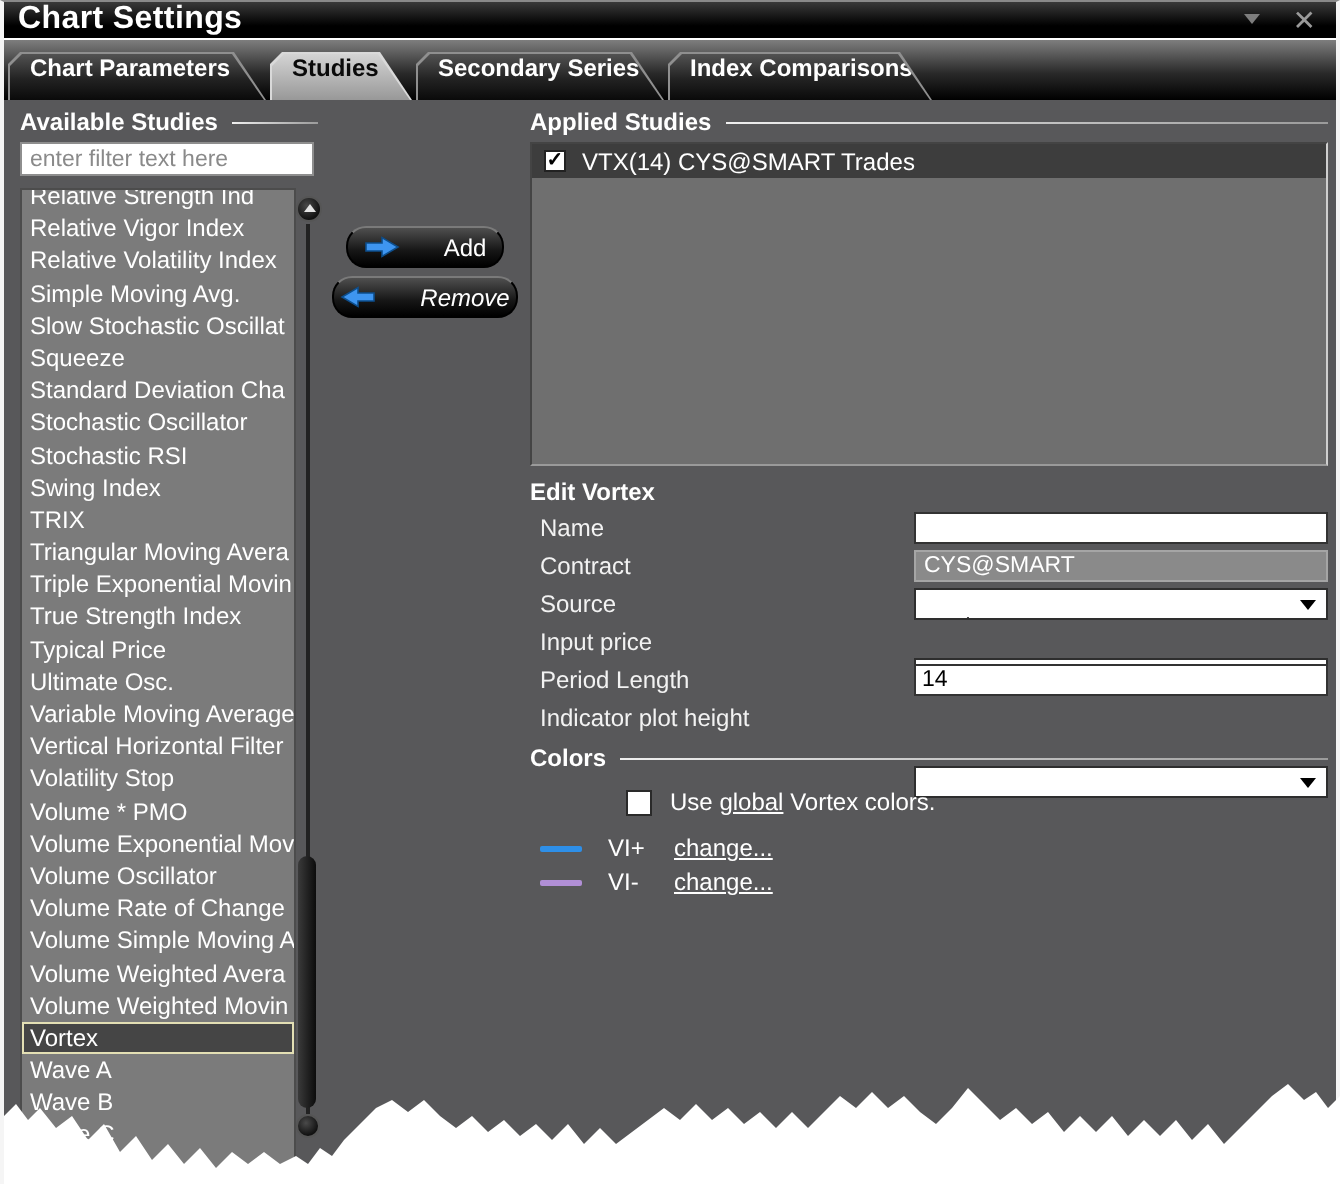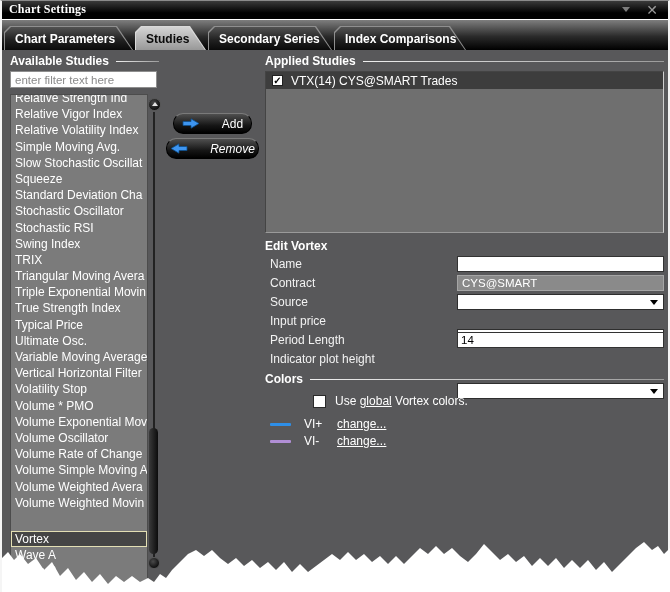--- a/index.html
+++ b/index.html
@@ -5,37 +5,37 @@
   html,body{margin:0;padding:0;background:#ffffff;}
   *{box-sizing:border-box;font-family:"Liberation Sans", sans-serif;}
   .stage{position:relative;width:670px;height:592px;background:#ffffff;overflow:hidden;}
   .dialog{position:absolute;left:0;top:0;width:670px;height:592px;
           border-left:2px solid #f5f5f5;border-right:2px solid #f5f5f5;border-top:1px solid #8a8a8a;}
 
   
   .titlebar{position:absolute;left:0;top:0;right:0;height:18px;
             background:linear-gradient(#3a3a3a,#000 70%);
             display:flex;align-items:center;border-bottom:1px solid #000;}
-  .titlebar .title{color:#fff;font-size:12px;font-weight:bold;margin-left:7px;letter-spacing:.2px;font-family:Liberation Serif, serif;}
+  .titlebar .title{color:#fff;font-size:16px;font-weight:bold;margin-left:7px;letter-spacing:.2px;}
   .titlebar .spacer{flex:1;}
   .tb-caret{width:0;height:0;border-left:4px solid transparent;border-right:4px solid transparent;
             border-top:5px solid #7d7d7d;margin-right:16px;cursor:pointer;}
   .tb-close{color:#9a9a9a;font-size:14px;line-height:14px;margin-right:10px;cursor:pointer;}
 
   
   .tabstrip{position:absolute;left:0;top:19px;right:0;height:30px;
             background:linear-gradient(#7e7e7e,#2a2a2a 55%,#000);
             display:flex;align-items:flex-end;padding-left:2px;}
   .tab{position:relative;height:24px;margin-right:2px;
        clip-path:polygon(0 100%,0 6px,6px 0,calc(100% - 16px) 0,100% 100%);
        background:#8f8f8f;cursor:pointer;}
   .tab .fill{position:absolute;left:1px;top:1px;right:1px;bottom:0;
        clip-path:polygon(0 100%,0 6px,6px 0,calc(100% - 16px) 0,100% 100%);
        background:linear-gradient(#525252,#222 55%,#0a0a0a);
-       display:flex;align-items:center;}
+       display:flex;align-items:flex-start;}
   .tab .fill span{color:#fff;font-size:12px;font-weight:bold;margin-left:10px;white-space:nowrap;}
   .tab.active{background:#d9d9d9;}
   .tab.active .fill{background:linear-gradient(#d4d4d4,#989898);}
   .tab.active .fill span{color:#0a0a0a;}
 
   
   .main{position:absolute;left:0;top:49px;right:0;bottom:0;background:#58585a;overflow:hidden;}
 
   .sec-header{position:absolute;display:flex;align-items:center;height:14px;}
   .sec-header .h{color:#fff;font-size:12px;font-weight:bold;white-space:nowrap;}
@@ -43,21 +43,21 @@
 
   .filter-input{position:absolute;left:8px;top:21px;width:147px;height:17px;
       background:#fff;border:1px solid #8e8e8e;font-size:11.5px;color:#333;padding:0 4px;outline:none;}
   .filter-input::placeholder{color:#8a8a8a;}
 
   .listbox{position:absolute;left:8px;top:44px;width:138px;height:499px;
       background:#7b7b7b;border:1px solid #4c4c4c;overflow:hidden;}
   .list-item{height:16.2px;line-height:16.2px;padding-left:4px;color:#fff;font-size:12px;
       white-space:nowrap;overflow:hidden;cursor:default;}
   .list-item:first-of-type{margin-top:-5px;}
-  .list-item.selected{background:#454545;outline:1px solid #e3dfb4;outline-offset:-1px;margin-top:20px;}
+  .list-item.selected{background:#454545;outline:1px solid #e3dfb4;outline-offset:-1px;}
 
   
   .sb-upball{position:absolute;left:146px;top:48px;width:13px;height:13px;border-radius:50%;
       background:radial-gradient(circle at 40% 35%,#4a4a4a,#111 70%);border:1px solid #555;
       display:flex;align-items:center;justify-content:center;cursor:pointer;}
   .sb-upball .tri{width:0;height:0;border-left:3.5px solid transparent;border-right:3.5px solid transparent;
       border-bottom:4.5px solid #e5e5e5;margin-top:-1px;}
   .sb-track{position:absolute;left:151px;top:62px;width:2px;height:445px;background:#222;}
   .sb-thumb{position:absolute;left:147px;top:378px;width:9px;height:126px;border-radius:5px;
       background:linear-gradient(to right,#3a3a3a,#0c0c0c);cursor:pointer;}

